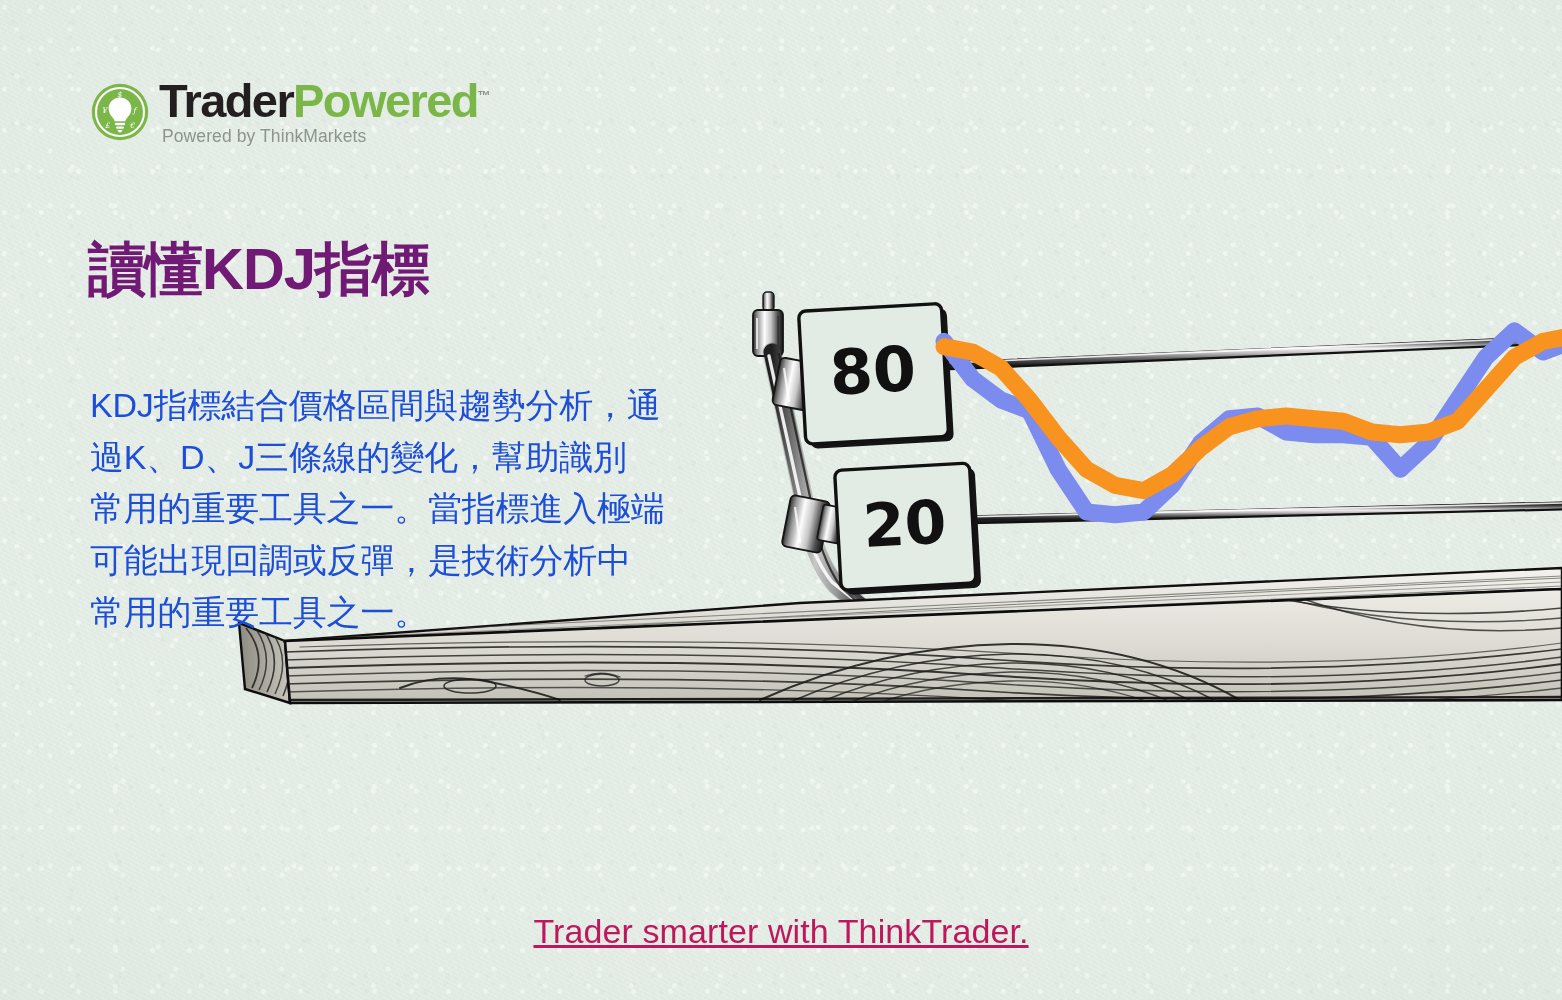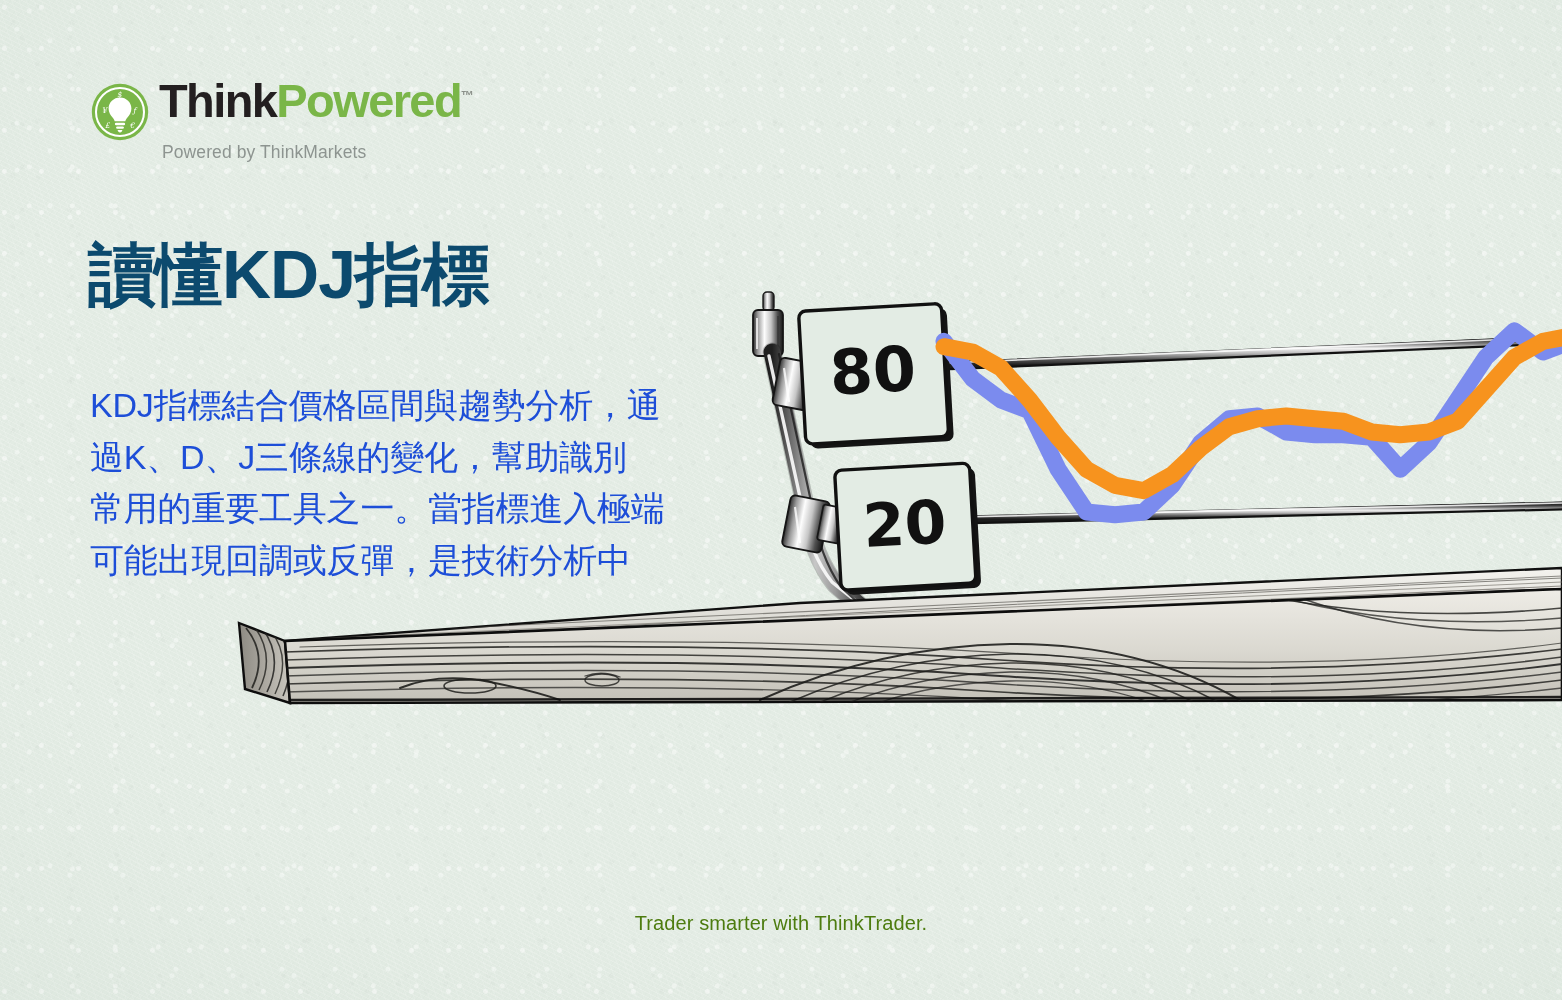--- a/index.html
+++ b/index.html
@@ -37,38 +37,38 @@
   }
 
   
   #logo{ position:absolute; left:90px; top:78px; z-index:6; display:flex; align-items:flex-start; }
   #logo-mark{ width:60px; height:60px; flex:none; margin-top:4px; }
   #logo-text{ margin-left:9px; }
   #logo-wordmark{ font-size:47px; font-weight:700; letter-spacing:-1.6px; line-height:.98; white-space:nowrap; }
   #logo-wordmark .lw-think{ color:#231f20; }
   #logo-wordmark .lw-trader{ color:#7ab648; }
   #logo-wordmark .lw-tm{ font-size:13px; vertical-align:super; color:#8a8f89; font-weight:600; letter-spacing:0; }
-  #logo-tagline{ font-size:17.5px; color:#8d9490; letter-spacing:.1px; margin-top:18px; margin-left:3px; white-space:nowrap; }
+  #logo-tagline{ font-size:17.5px; color:#8d9490; letter-spacing:.1px; margin-top:2px; margin-left:3px; white-space:nowrap; }
 
   
   #headline{
     position:absolute; left:88px; top:238px; z-index:6;
-    font-size:68px; font-weight:700; color:#0c4a6e; letter-spacing:-1px;
+    font-size:58px; font-weight:700; color:#701a75; letter-spacing:-1px;
     line-height:1.08; white-space:nowrap;
   }
   #body-copy{
     position:absolute; left:90px; top:380px; z-index:6; width:640px;
     font-size:34px; color:#1d4ed8; line-height:1.52; letter-spacing:-.2px;
   }
   #body-copy .bl{ display:block; white-space:nowrap; }
 
   
   #footer-tagline{
     position:absolute; left:0; right:0; top:912px; z-index:6;
-    text-align:center; font-size:20px; color:#4d7c0f; letter-spacing:.1px;
+    text-align:center; font-size:34px; color:#be185d; letter-spacing:.1px;text-decoration:underline;
   }
 
   
   #illustration{ position:absolute; left:0; top:0; width:1562px; height:1000px; z-index:5; }
   #chart-lines{ position:absolute; left:0; top:0; width:1562px; height:1000px; z-index:5; pointer-events:none; }
   .sign-value{
     font-family:"DejaVu Sans", sans-serif; font-weight:700; fill:#111;
   }
 </style>
 </head>
@@ -252,31 +252,32 @@
     <path d="M46 80h8c-.4 2.6-1.9 4-4 4s-3.6-1.4-4-4z" fill="#ffffff"></path>
     <g fill="#ffffff" font-family="DejaVu Serif, serif" font-size="12.5" font-style="italic">
       <text x="50" y="25" text-anchor="middle">$</text>
       <text x="25" y="52" text-anchor="middle">¥</text>
       <text x="75" y="52" text-anchor="middle">ƒ</text>
       <text x="30" y="76" text-anchor="middle">£</text>
       <text x="71" y="76" text-anchor="middle">€</text>
     </g>
   </svg>
   <div id="logo-text">
-    <div id="logo-wordmark"><span class="lw-think">Think</span><span class="lw-trader">Powered</span><span class="lw-tm">™</span></div>
+    <div id="logo-wordmark"><span class="lw-think">Trader</span><span class="lw-trader">Powered</span><span class="lw-tm">™</span></div>
     <div id="logo-tagline">Powered by ThinkMarkets</div>
   </div>
 </div>
 
 <h1 id="headline">讀懂KDJ指標</h1>
 
 <div id="body-copy">
   <span class="bl">KDJ指標結合價格區間與趨勢分析，通</span>
   <span class="bl">過K、D、J三條線的變化，幫助識別</span>
   <span class="bl">常用的重要工具之一。當指標進入極端</span>
   <span class="bl">可能出現回調或反彈，是技術分析中</span>
+  <span class="bl">常用的重要工具之一。</span>
 </div>
 
 <div id="footer-tagline">Trader smarter with ThinkTrader.</div>
 
 <div id="paper-texture"></div>
 <div id="paper-texture-2"></div>
 <div id="vignette"></div>
 
 </body></html>

